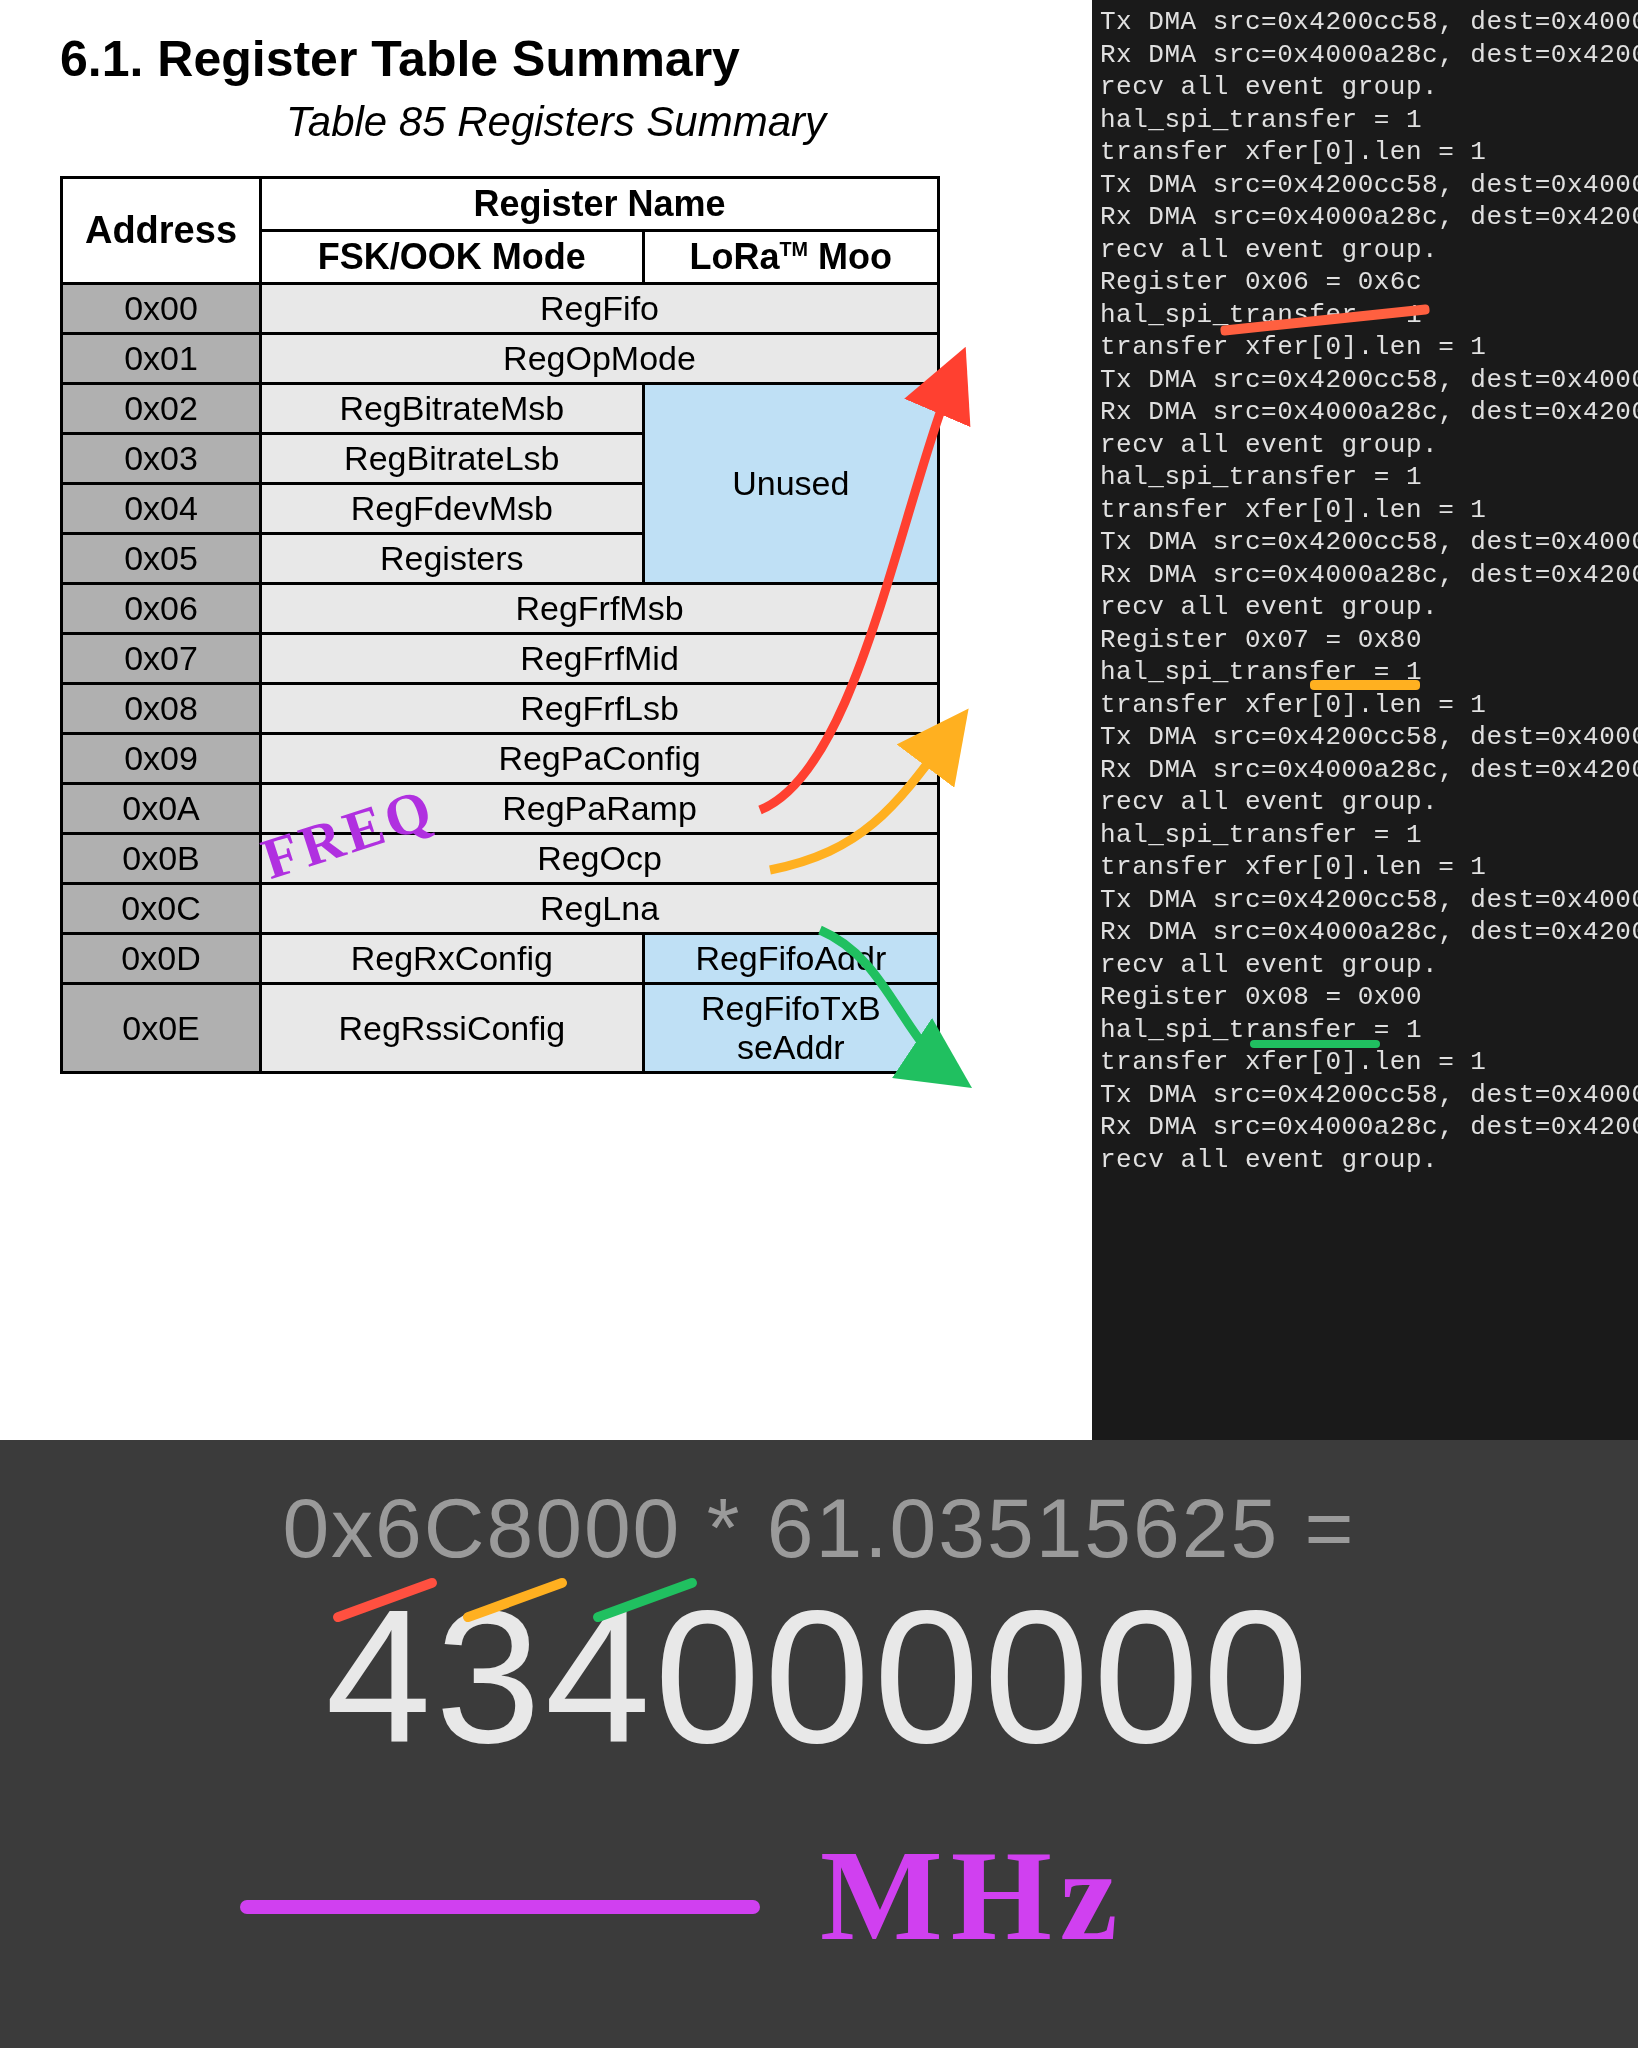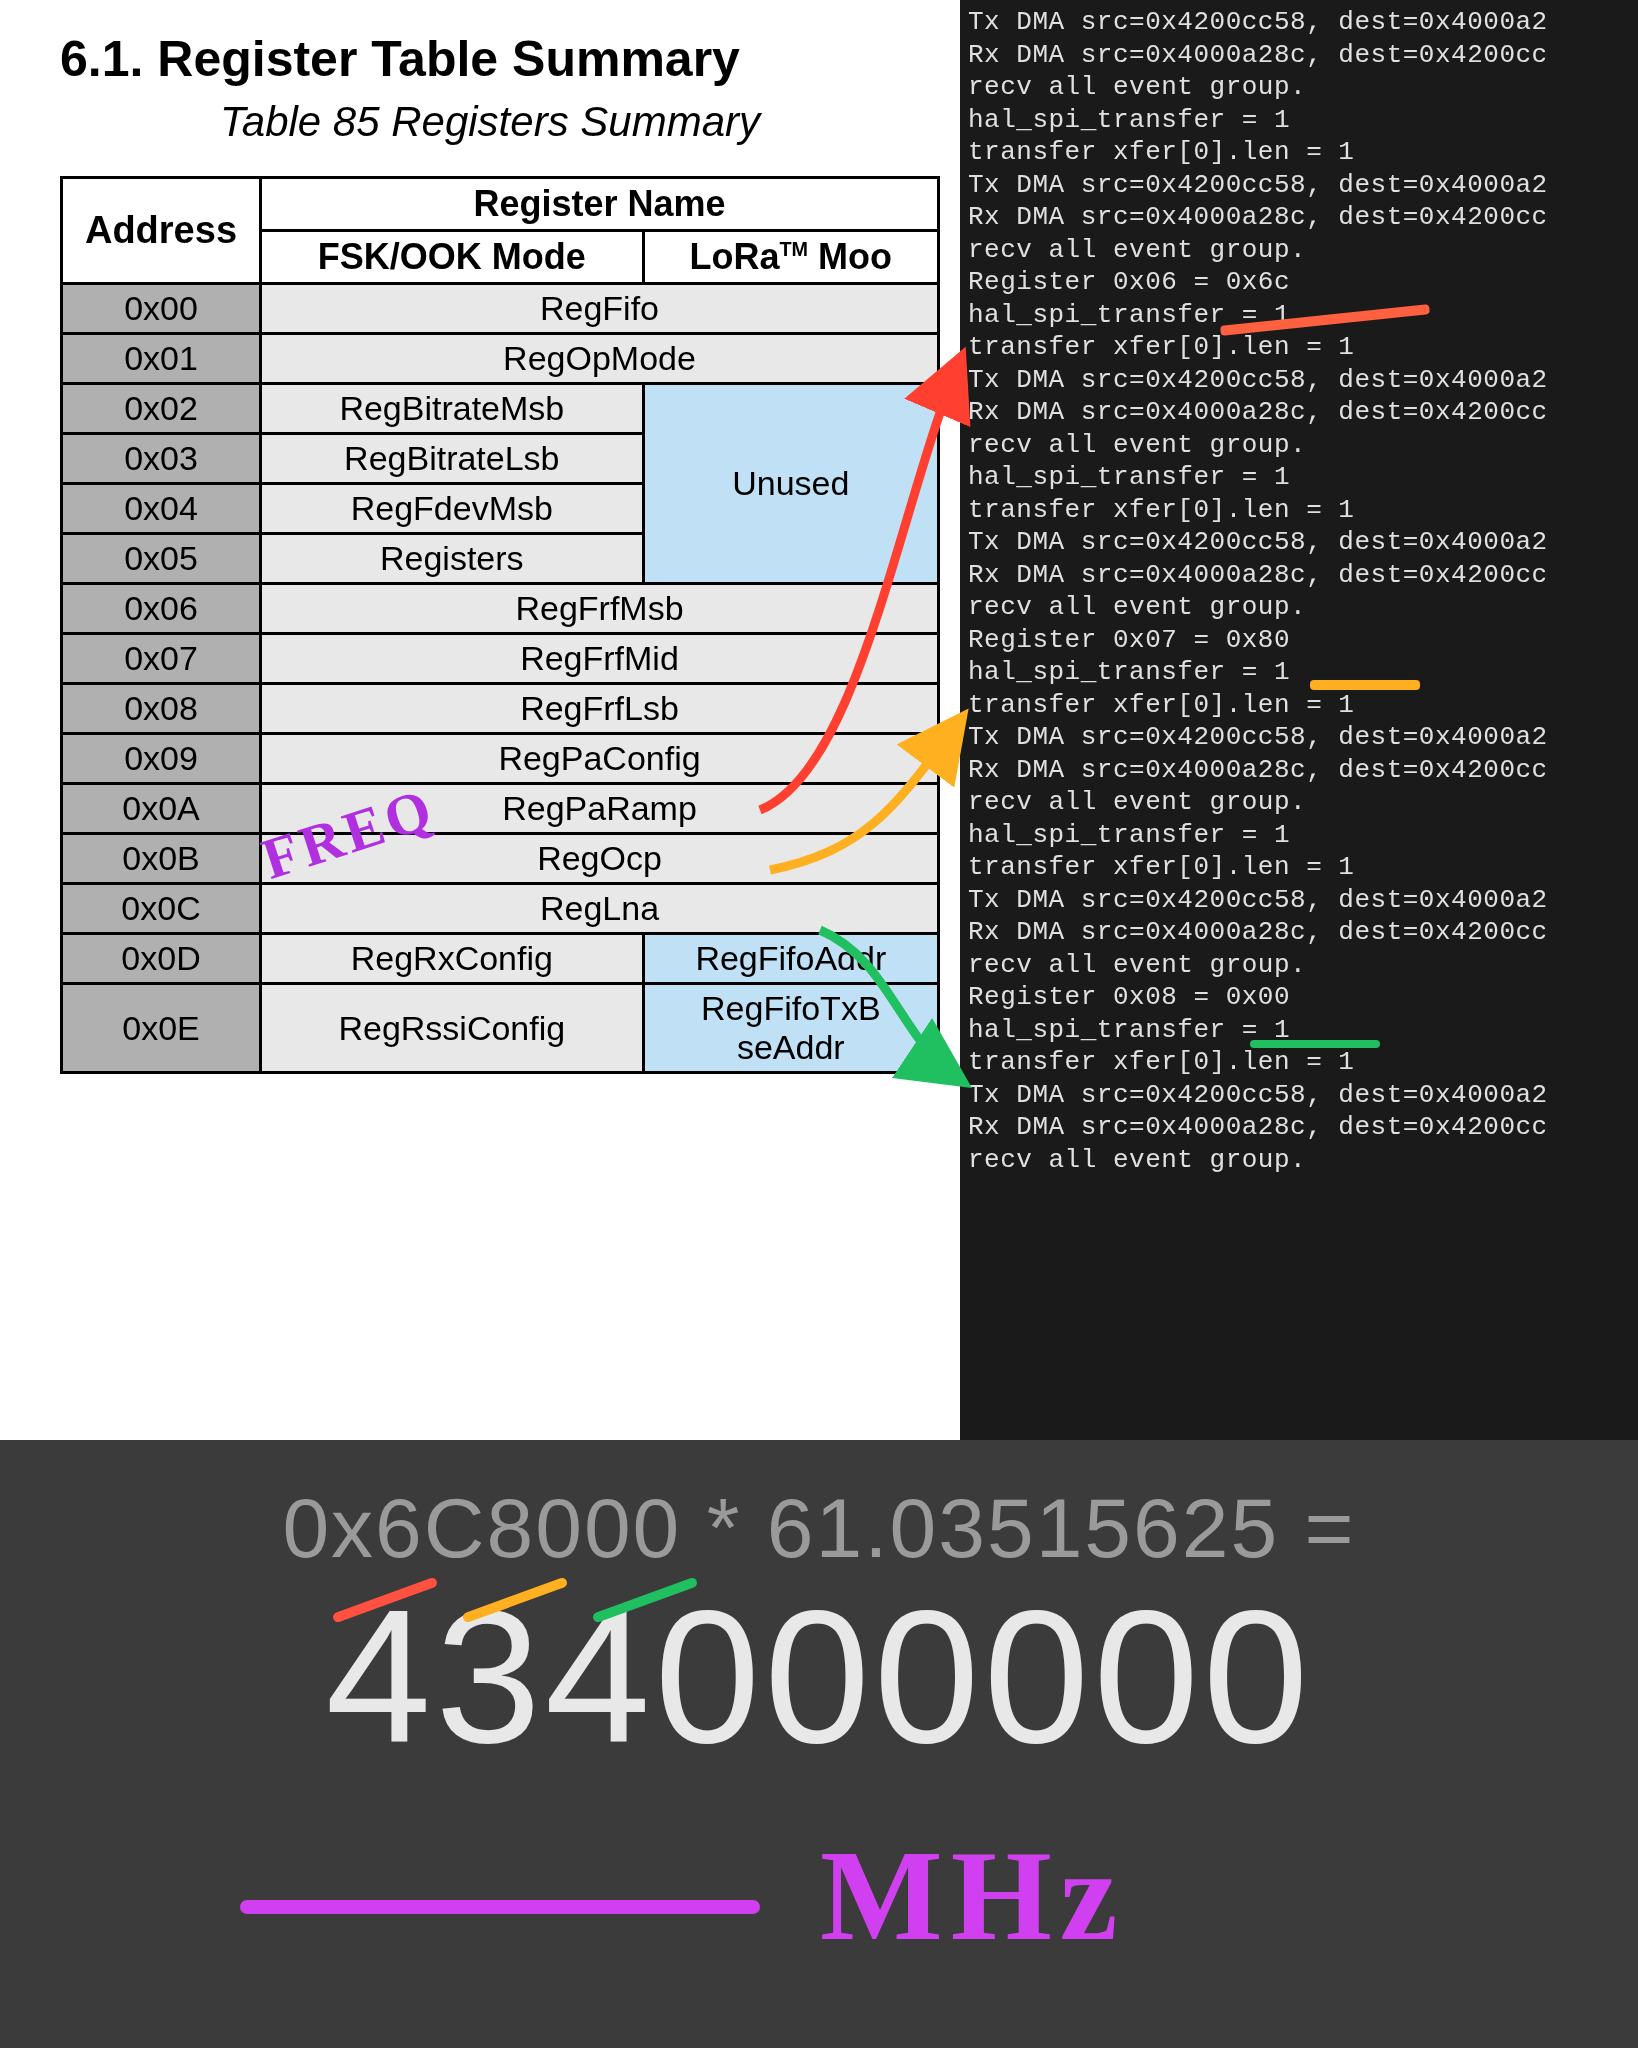--- a/index.html
+++ b/index.html
@@ -1,17 +1,17 @@
 <!DOCTYPE html>
 <html><head>
 <meta charset="utf-8">
 <style>
   html,body{margin:0;padding:0;background:#fff;font-family:Arial,Helvetica,sans-serif;width:1638px;}
   .top{display:flex;height:1440px;overflow:hidden;}
-  .doc{width:960px;padding:30px 40px 0 60px;box-sizing:border-box;position:relative;}
+  .doc{width:1092px;padding:30px 40px 0 60px;box-sizing:border-box;position:relative;}
   .heading{font-size:50px;font-weight:bold;margin:0 0 10px 0;}
   .subhead{font-size:42px;font-style:italic;margin:0 0 30px 0;text-align:center;}
   table.reg{border-collapse:collapse;width:880px;font-size:34px;}
   table.reg th,table.reg td{border:3px solid #000;text-align:center;vertical-align:middle;padding:4px 8px;}
   table.reg th{background:#fff;font-weight:bold;}
   .addr-hdr{font-size:38px;padding:10px 16px;}
   .col-hdr{font-size:36px;padding:6px 8px;}
   td.addr{background:#b0b0b0;width:180px;font-size:34px;}
   td.fsk{background:#e8e8e8;}
   td.span{background:#e8e8e8;}

